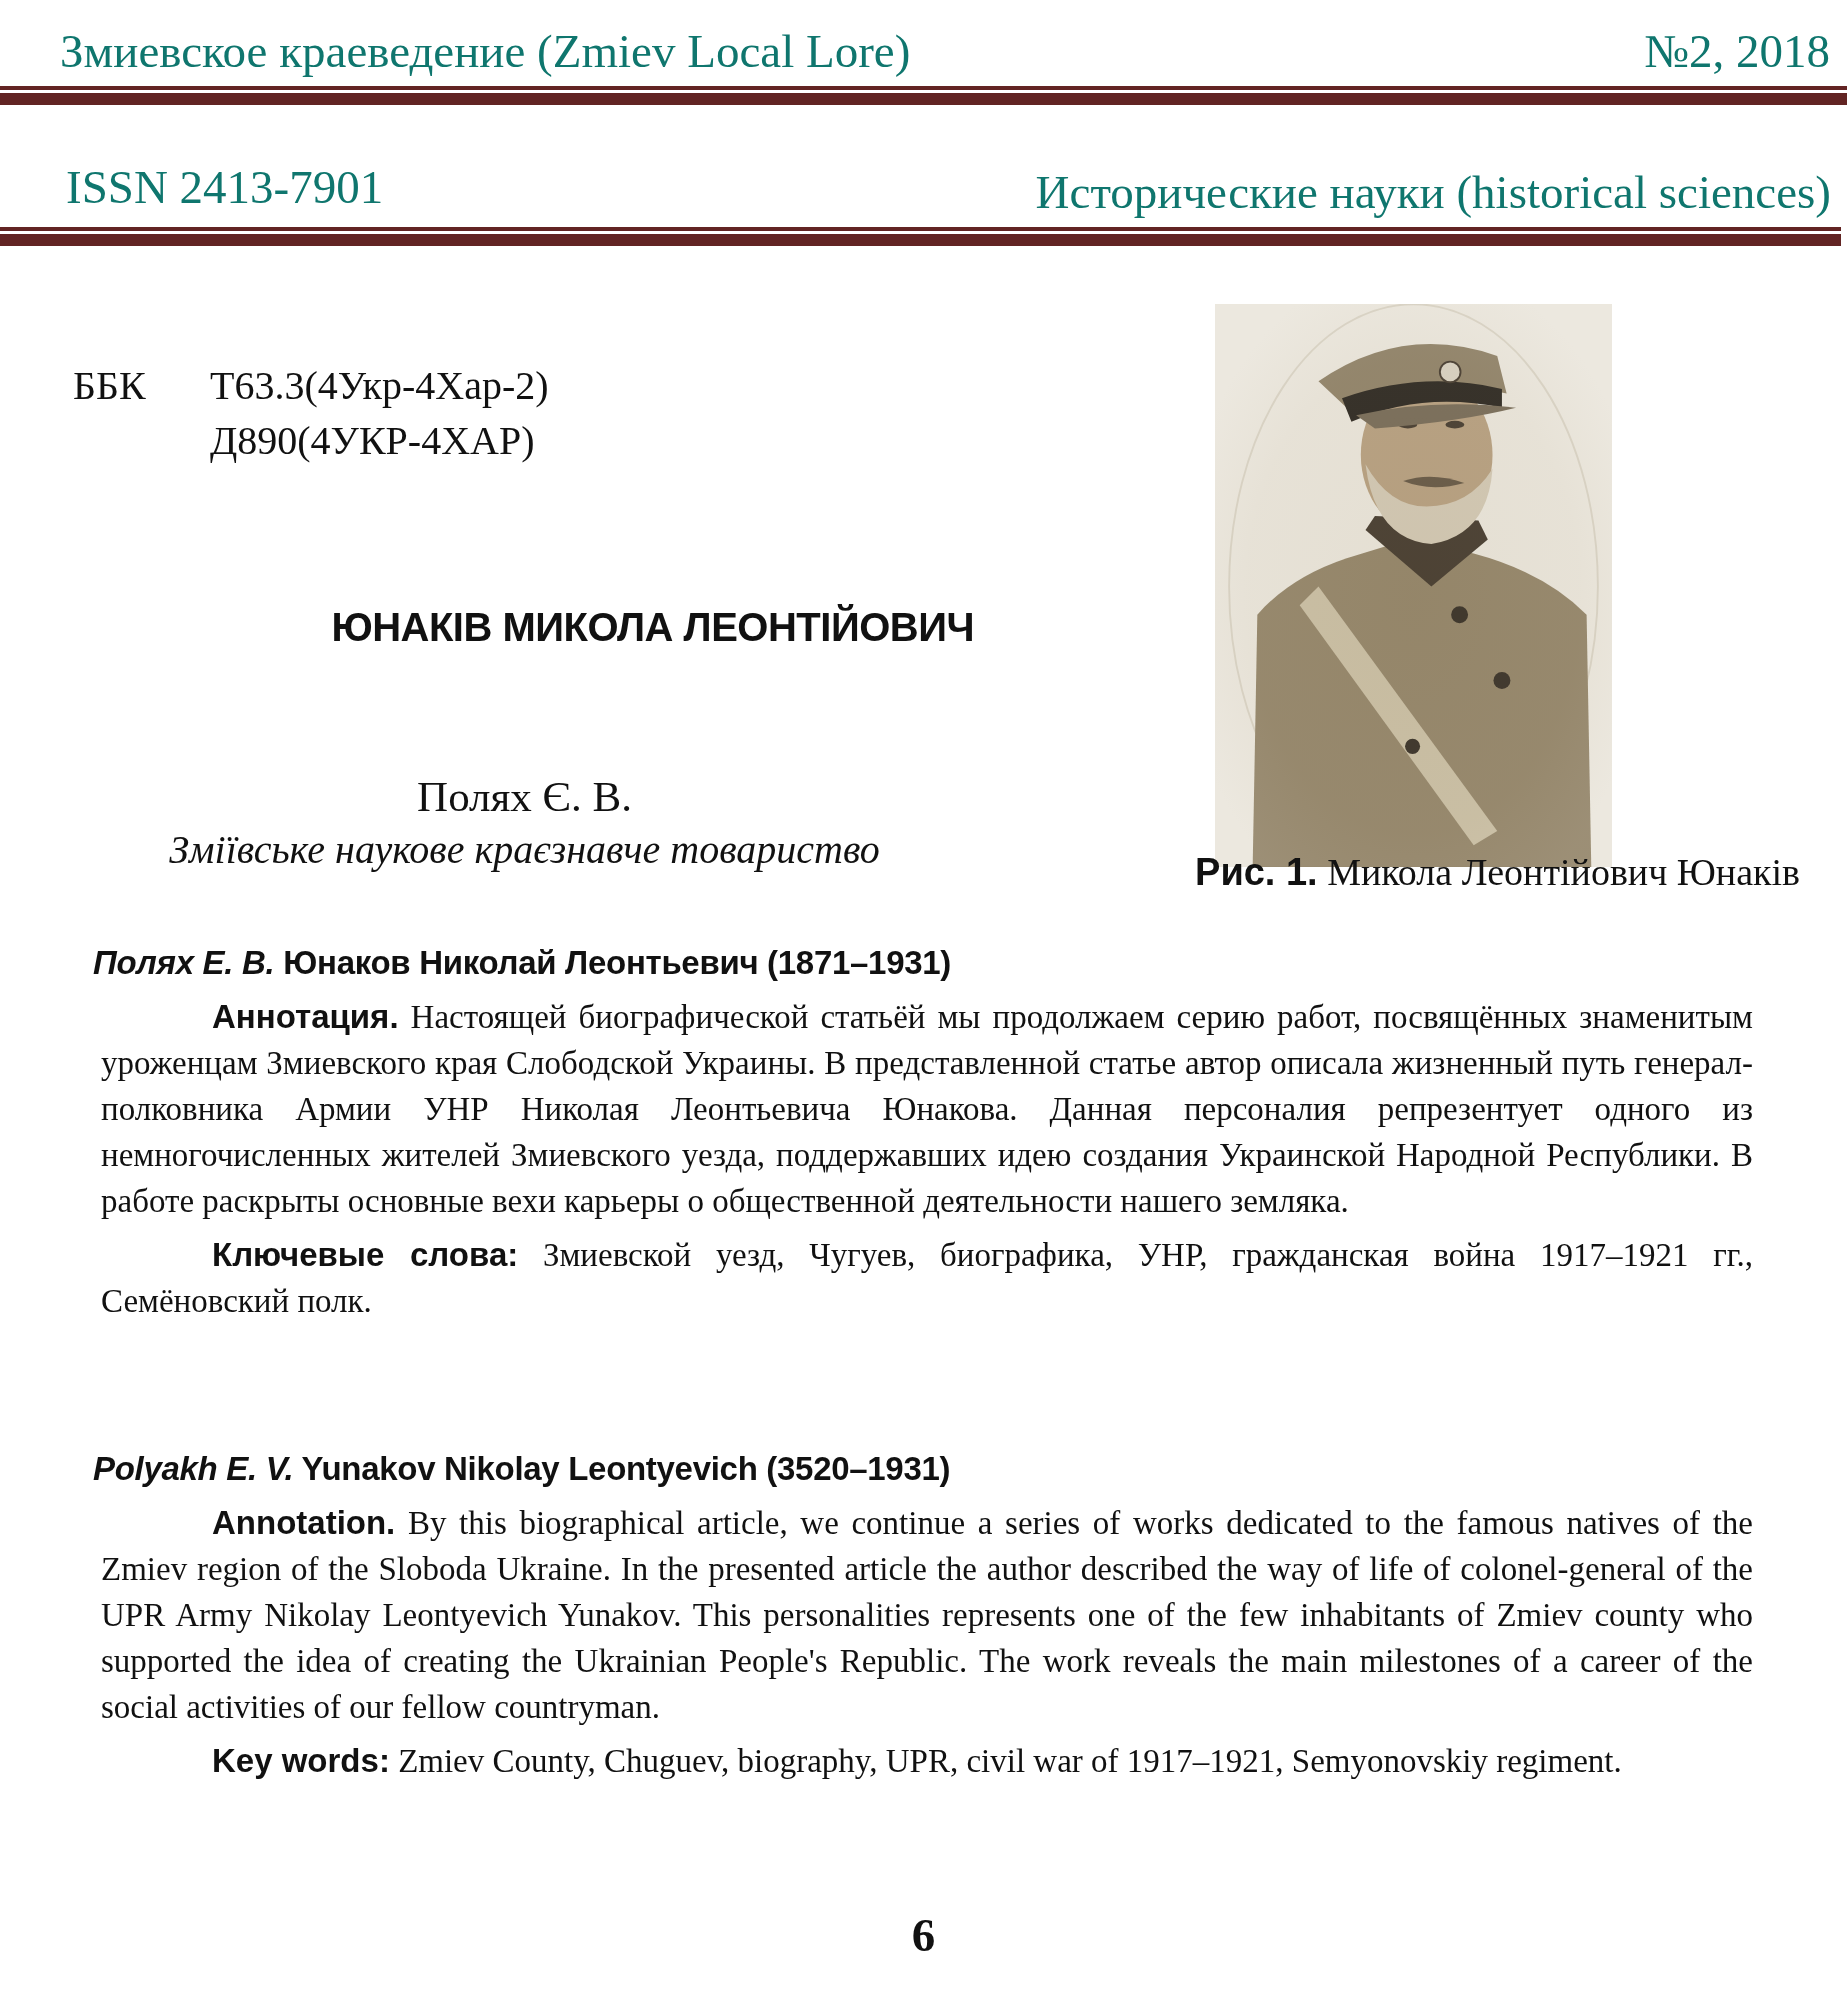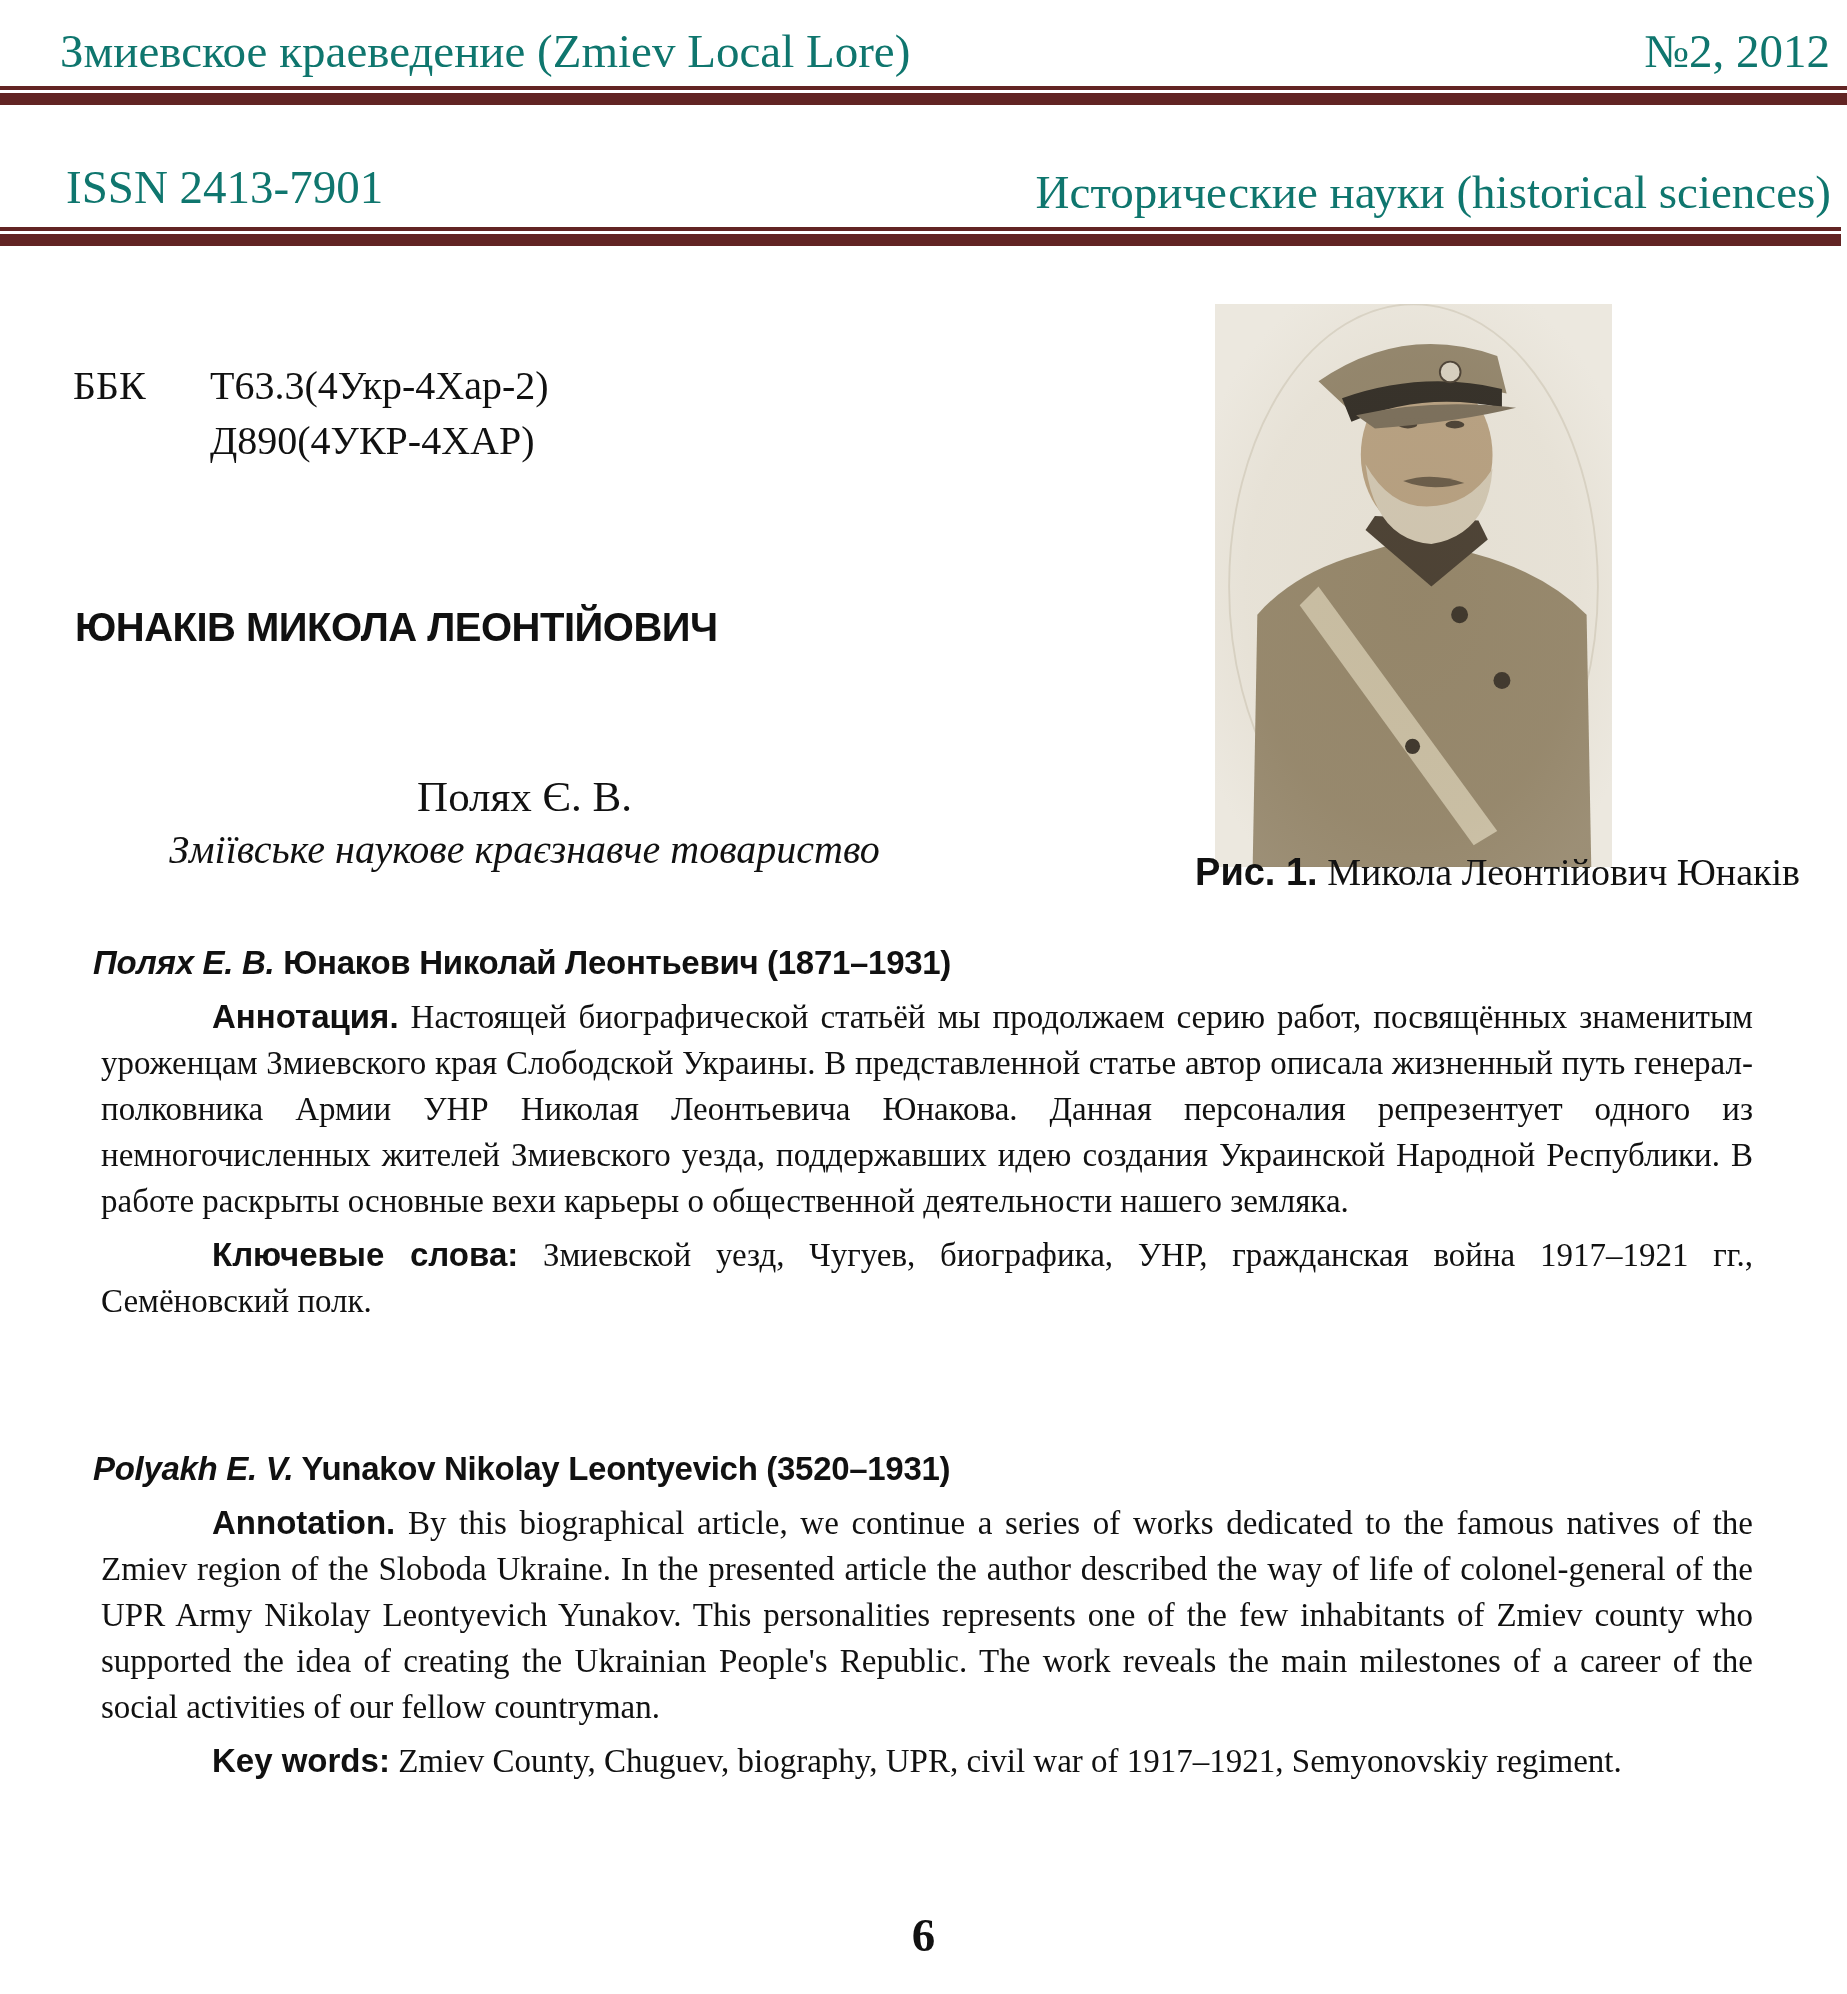--- a/index.html
+++ b/index.html
@@ -45,21 +45,21 @@
       white-space: nowrap;
     }
     .cls .code-label { display: inline-block; width: 137px; }
 
     
     .title {
       font-family: "Liberation Sans", "DejaVu Sans", sans-serif;
       font-weight: bold;
       font-size: 40px;
       line-height: 56px;
-      text-align: left;
+      text-align: right;
       white-space: nowrap;
       letter-spacing: -0.5px;
     }
     .author-center {
       font-size: 43px;
       line-height: 53px;
       text-align: center;
       white-space: nowrap;
     }
     .affil {
@@ -114,21 +114,21 @@
       text-align: center;
       font-size: 47px;
       font-weight: bold;
       line-height: 56px;
     }
   </style>
 </head>
 <body>
 
 <div class="abs hdr-text" style="left:60px; top:28px;">Змиевское краеведение (Zmiev Local Lore)</div>
-<div class="abs hdr-text" style="right:17px; top:28px;">№2, 2012</div>
+<div class="abs hdr-text" style="right:17px; top:28px;">№2, 2018</div>
 <div class="rule" style="top:86px; width:1847px; height:19px;">
   <div class="thin"></div>
     <div class="thick"></div>
 </div>
 
 <div class="abs hdr-text" style="left:66px; top:164px;">ISSN 2413-7901</div>
 <div class="abs hdr-text" style="right:16px; top:169px;">Исторические науки (historical sciences)</div>
 <div class="rule" style="top:227px; width:1841px; height:19px;">
   <div class="thin"></div>
     <div class="thick"></div>

